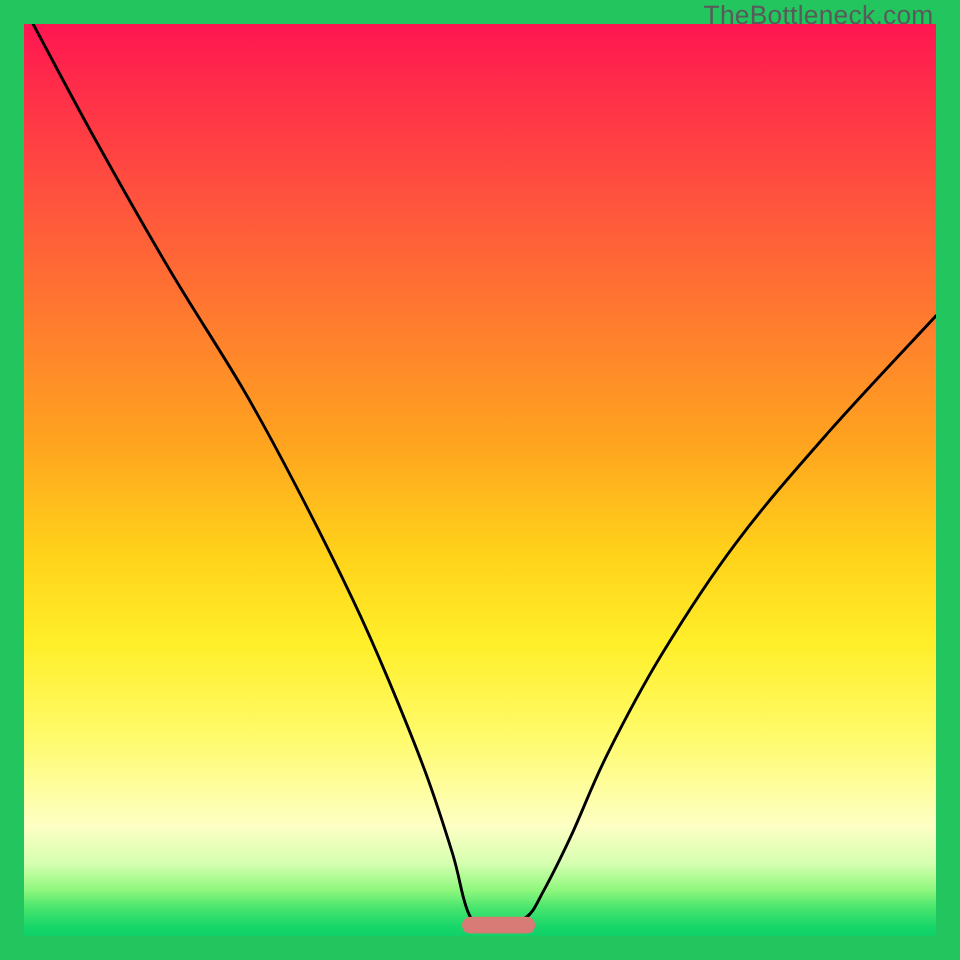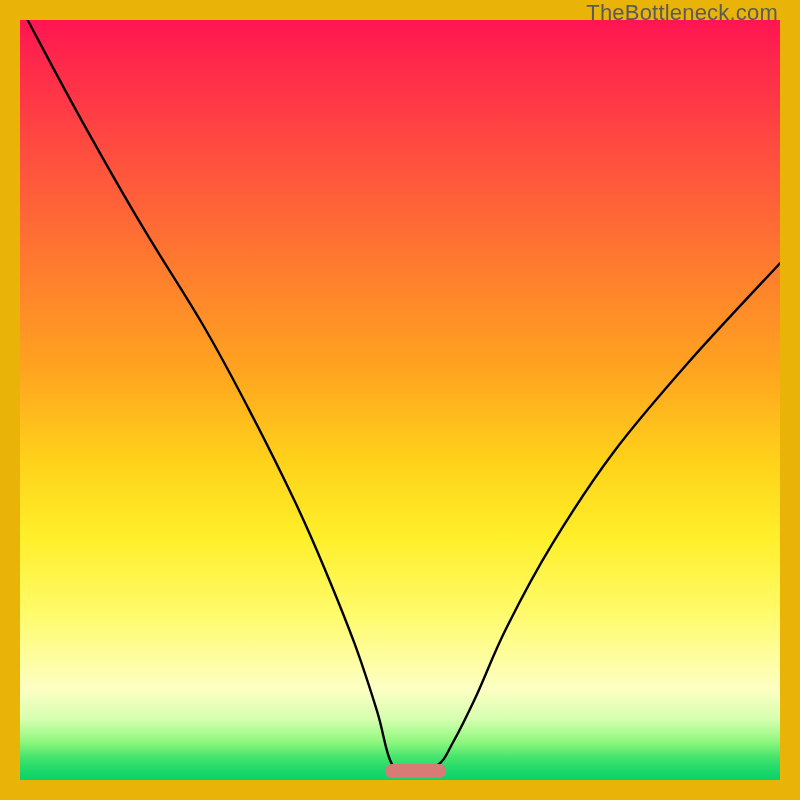--- a/index.html
+++ b/index.html
@@ -8,21 +8,21 @@
     width: 800px;
     height: 800px;
     background: #000;
     overflow: hidden;
     font-family: Arial, Helvetica, sans-serif;
   }
   .frame {
     position: relative;
     width: 800px;
     height: 800px;
-    background: #eab308;
+    background: #22c55e;
   }
   .plot-area {
     position: absolute;
     left: 20px;
     top: 20px;
     width: 760px;
     height: 760px;
     
     background: linear-gradient(
       to bottom,

